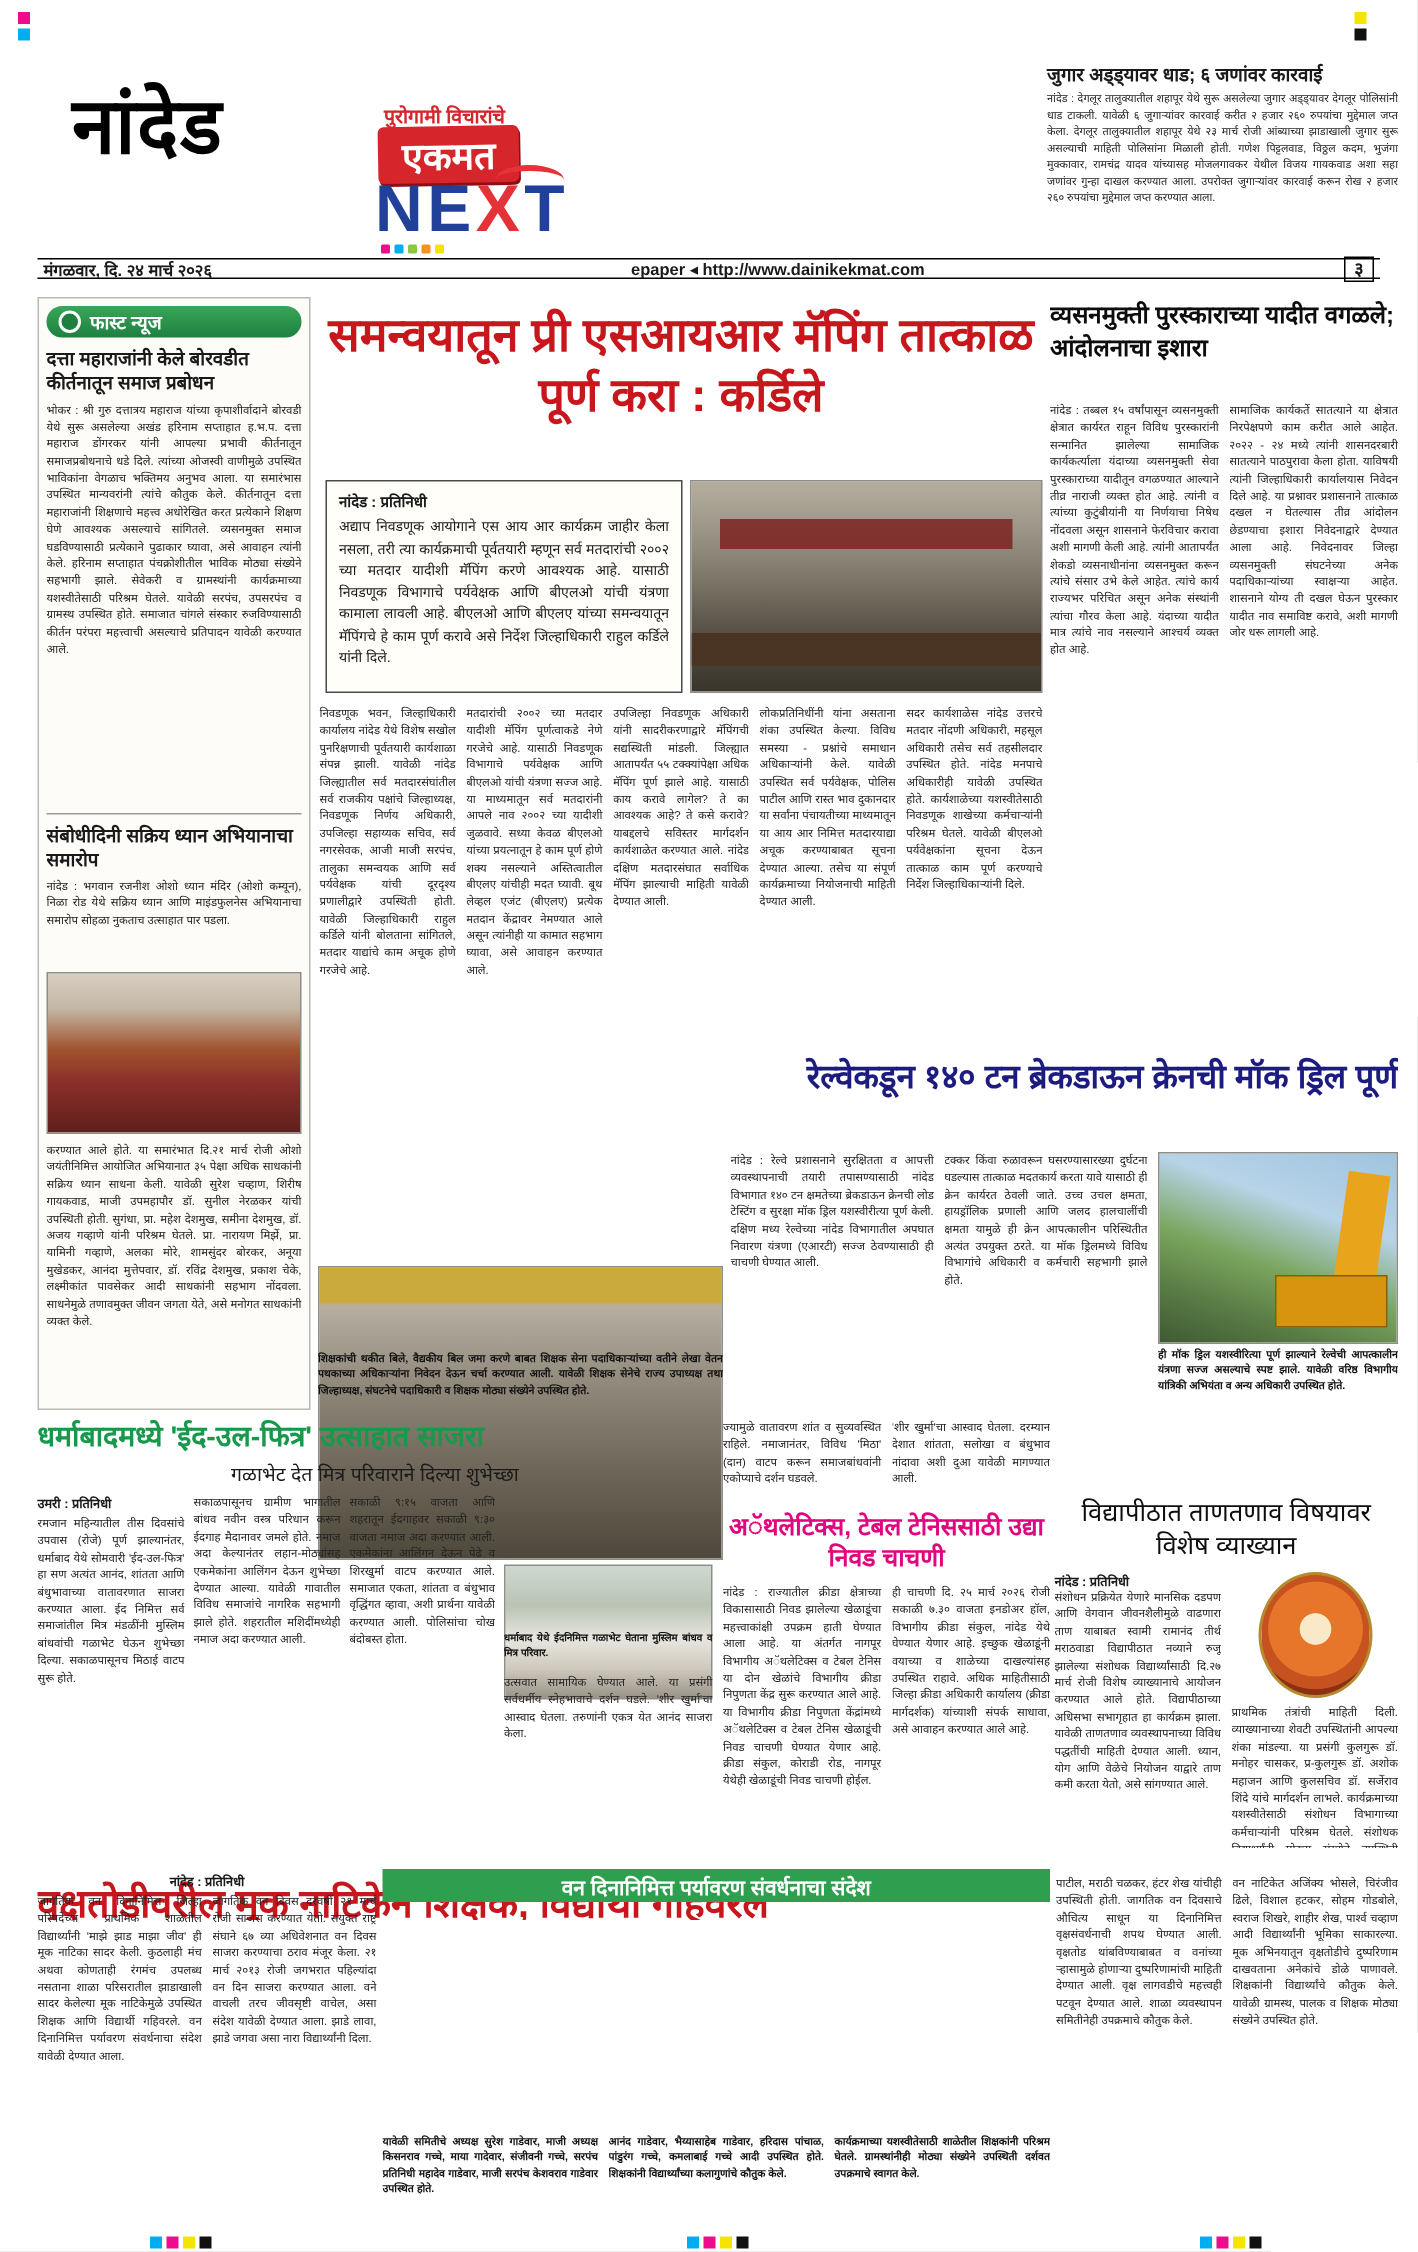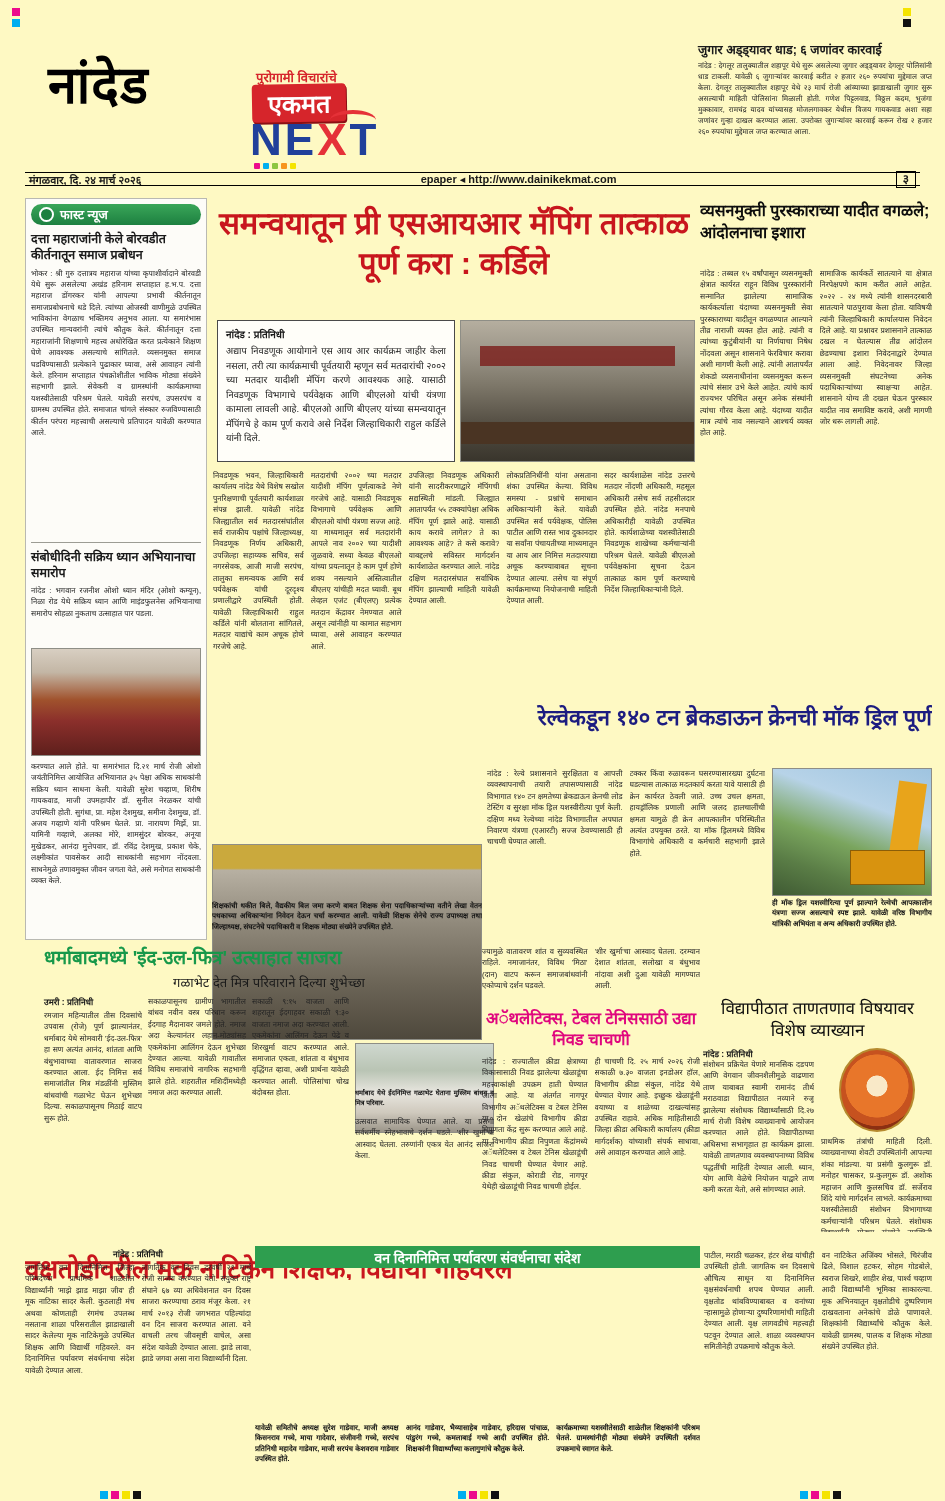--- a/index.html
+++ b/index.html
@@ -1,16 +1,16 @@
 <!DOCTYPE html>
 <html><head>
 <meta charset="utf-8">
 <style>
   html,body{margin:0;padding:0;background:#dcdcdc;}
-  .page{position:relative;width:945px;height:1501px;margin:0 auto;background:#fef9c3;
+  .page{position:relative;width:945px;height:1501px;margin:0 auto;background:#ffffff;
         font-family:"Liberation Sans","DejaVu Sans",sans-serif;color:#1a1a1a;overflow:hidden;}
   .abs{position:absolute;}
   .bt{font-size:7.6px;line-height:1.5;text-align:justify;overflow:hidden;color:#232323;}
   .cols{display:flex;gap:7px;}
   .cols>div{flex:1;overflow:hidden;}
   .photo{border:1px solid #8e8e86;box-sizing:border-box;position:relative;overflow:hidden;}
 
   
   .regrow{display:flex;gap:3px;}
   .regcol{display:flex;flex-direction:column;gap:3px;}
@@ -159,21 +159,21 @@
     <div class="bt">टक्कर किंवा रुळावरून घसरण्यासारख्या दुर्घटना घडल्यास तात्काळ मदतकार्य करता यावे यासाठी ही क्रेन कार्यरत ठेवली जाते. उच्च उचल क्षमता, हायड्रॉलिक प्रणाली आणि जलद हालचालींची क्षमता यामुळे ही क्रेन आपत्कालीन परिस्थितीत अत्यंत उपयुक्त ठरते. या मॉक ड्रिलमध्ये विविध विभागांचे अधिकारी व कर्मचारी सहभागी झाले होते.</div>
   </div>
   <div class="abs" style="left:772px;top:768px;width:160px;">
     <div class="photo ph-crane" style="width:160px;height:128px;">
       <div class="boom"></div>
       <div class="cab"></div>
     </div>
     <div class="cap" style="height:40px;margin-top:2px;">ही मॉक ड्रिल यशस्वीरित्या पूर्ण झाल्याने रेल्वेची आपत्कालीन यंत्रणा सज्ज असल्याचे स्पष्ट झाले. यावेळी वरिष्ठ विभागीय यांत्रिकी अभियंता व अन्य अधिकारी उपस्थित होते.</div>
   </div>
 
-  <div class="abs" style="left:25px;top:944px;width:450px;height:266px;margin-left:19px;">
+  <div class="abs" style="left:25px;top:944px;width:450px;height:266px;">
     <div class="hl-green" style="height:26px;">धर्माबादमध्ये 'ईद-उल-फित्र' उत्साहात साजरा</div>
     <div class="subhead" style="margin-top:3px;">गळाभेट देत मित्र परिवाराने दिल्या शुभेच्छा</div>
     <div class="abs byline" style="left:0;top:52px;width:98px;">उमरी : प्रतिनिधी</div>
     <div class="abs bt" style="left:0;top:66px;width:98px;height:196px;">रमजान महिन्यातील तीस दिवसांचे उपवास (रोजे) पूर्ण झाल्यानंतर, धर्माबाद येथे सोमवारी 'ईद-उल-फित्र' हा सण अत्यंत आनंद, शांतता आणि बंधुभावाच्या वातावरणात साजरा करण्यात आला. ईद निमित्त सर्व समाजांतील मित्र मंडळींनी मुस्लिम बांधवांची गळाभेट घेऊन शुभेच्छा दिल्या. सकाळपासूनच मिठाई वाटप सुरू होते.</div>
     <div class="abs bt" style="left:104px;top:52px;width:98px;height:210px;">सकाळपासूनच ग्रामीण भागातील बांधव नवीन वस्त्र परिधान करून ईदगाह मैदानावर जमले होते. नमाज अदा केल्यानंतर लहान-मोठ्यांसह एकमेकांना आलिंगन देऊन शुभेच्छा देण्यात आल्या. यावेळी गावातील विविध समाजांचे नागरिक सहभागी झाले होते. शहरातील मशिदींमध्येही नमाज अदा करण्यात आली.</div>
     <div class="abs bt" style="left:208px;top:52px;width:97px;height:210px;">सकाळी ९:१५ वाजता आणि शहरातून ईदगाहवर सकाळी ९:३० वाजता नमाज अदा करण्यात आली. एकमेकांना आलिंगन देऊन पेढे व शिरखुर्मा वाटप करण्यात आले. समाजात एकता, शांतता व बंधुभाव वृद्धिंगत व्हावा, अशी प्रार्थना यावेळी करण्यात आली. पोलिसांचा चोख बंदोबस्त होता.</div>
     <div class="abs photo ph-eid" style="left:311px;top:52px;width:139px;height:90px;"></div>
     <div class="abs cap" style="left:311px;top:144px;width:139px;height:24px;font-size:6.7px;">धर्माबाद येथे ईदनिमित्त गळाभेट घेताना मुस्लिम बांधव व मित्र परिवार.</div>
     <div class="abs bt" style="left:311px;top:172px;width:139px;height:90px;">उत्सवात सामायिक घेण्यात आले. या प्रसंगी सर्वधर्मीय स्नेहभावाचे दर्शन घडले. 'शीर खुर्मा'चा आस्वाद घेतला. तरुणांनी एकत्र येत आनंद साजरा केला.</div>
   </div>

